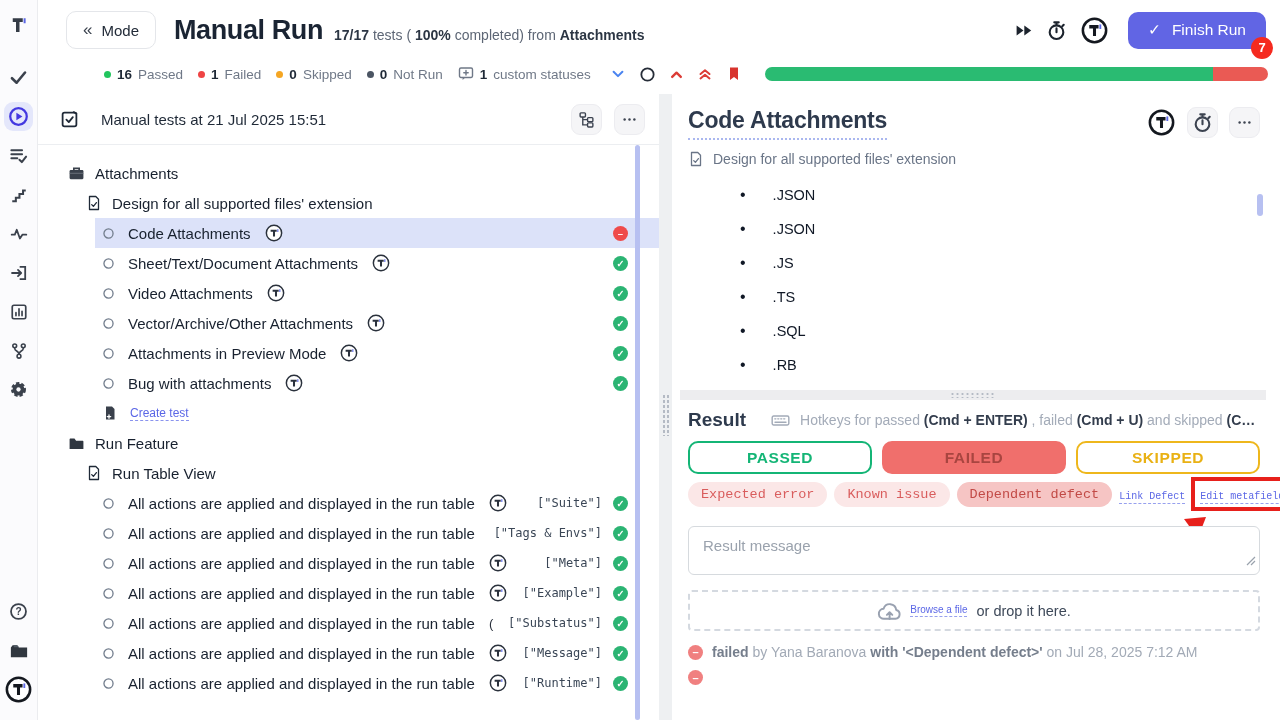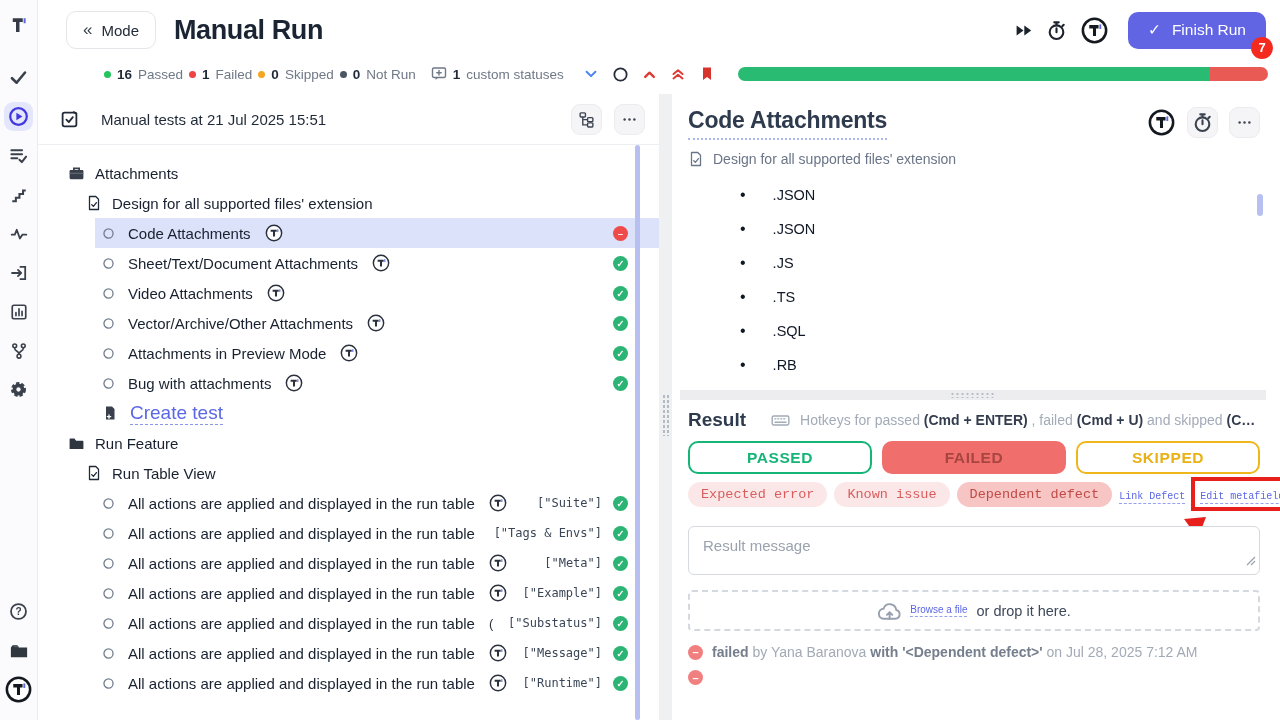--- a/index.html
+++ b/index.html
@@ -65,21 +65,21 @@
   .bullet-o { width:13px; color:#717c8c; display:flex; }
   .tlabel { margin-left:13px; white-space:nowrap; }
   .t-mini { margin-left:14px; display:flex; }
   .t-partial { margin-left:14px; color:#2a313c; font-size:13px; }
   .ttag { font-family:"DejaVu Sans Mono", monospace; font-size:12px; color:#3a4656;
     margin-left:auto; margin-right:11px; }
   .status-dot { width:15px; height:15px; border-radius:50%; color:#fff; font-size:9.5px; font-weight:700;
     display:flex; align-items:center; justify-content:center; flex:none; }
   .folder-label { margin-left:10px; }
   .doc-label { margin-left:10px; }
-  .create-link { color:#5b67e6; font-size:19px; border-bottom:1px dashed #8a93ee; margin-left:12px;
+  .create-link { color:#5b67e6; font-size:12px; border-bottom:1px dashed #8a93ee; margin-left:12px;
     cursor:pointer; }
   .vscroll { position:absolute; right:19px; top:51px; bottom:0; width:5px; background:#b7c0f1;
     border-radius:3px; cursor:pointer; }
 
   .gutter { width:13px; flex:none; background:#eef0f2; position:relative; cursor:col-resize; }
   .g-grip { position:absolute; top:300px; left:3px; width:7px; height:42px;
     background:radial-gradient(#b4bac4 1px, transparent 1.3px); background-size:4px 5px; }
 
   
   .detail-panel { flex:1; position:relative; padding:0 20px 0 16px; min-width:0; }
@@ -229,20 +229,21 @@
     </aside>
 
   <div class="content">
 
     <div class="row1">
       <button class="btn-runs">
         <span class="chev">«</span>
         <span>Mode</span>
       </button>
       <div class="page-title">Manual Run</div>
+      <div class="subtitle" id="subtitle"><b>17/17</b><span> tests ( </span><b>100%</b><span> completed) from </span><b>Attachments</b></div>
       <div class="row1-right">
         <span class="top-icon" id="ic-ffwd">
             <svg width="19" height="19" viewBox="0 0 16 16" fill="none">
               <path d="M2.2 3.7v8.6L8 8z" fill="currentColor"></path>
               <path d="M8.7 3.7v8.6L14.5 8z" fill="currentColor"></path>
             </svg>
           </span>
         <span class="top-icon" id="ic-timer-top">
             <svg width="21" height="21" viewBox="0 0 16 16" fill="none">
               <circle cx="8" cy="9.3" r="5.2" stroke="currentColor" stroke-width="1.6"></circle>
@@ -258,21 +259,21 @@
           </span>
         <button class="btn-finish">
           <span>✓</span>
           <span>Finish Run</span>
           <span class="badge7">7</span>
         </button>
       </div>
     </div>
 
     <div class="row2">
-      <span id="stats" style="display:flex; gap:6px;">
+      <span id="stats" style="display:flex; gap:15px;">
           <span class="stat">
             <span class="dot" style="background:#22c55e"></span>
             <b>16</b>
             <span>Passed</span>
           </span>
           <span class="stat">
             <span class="dot" style="background:#ef4444"></span>
             <b>1</b>
             <span>Failed</span>
           </span>

